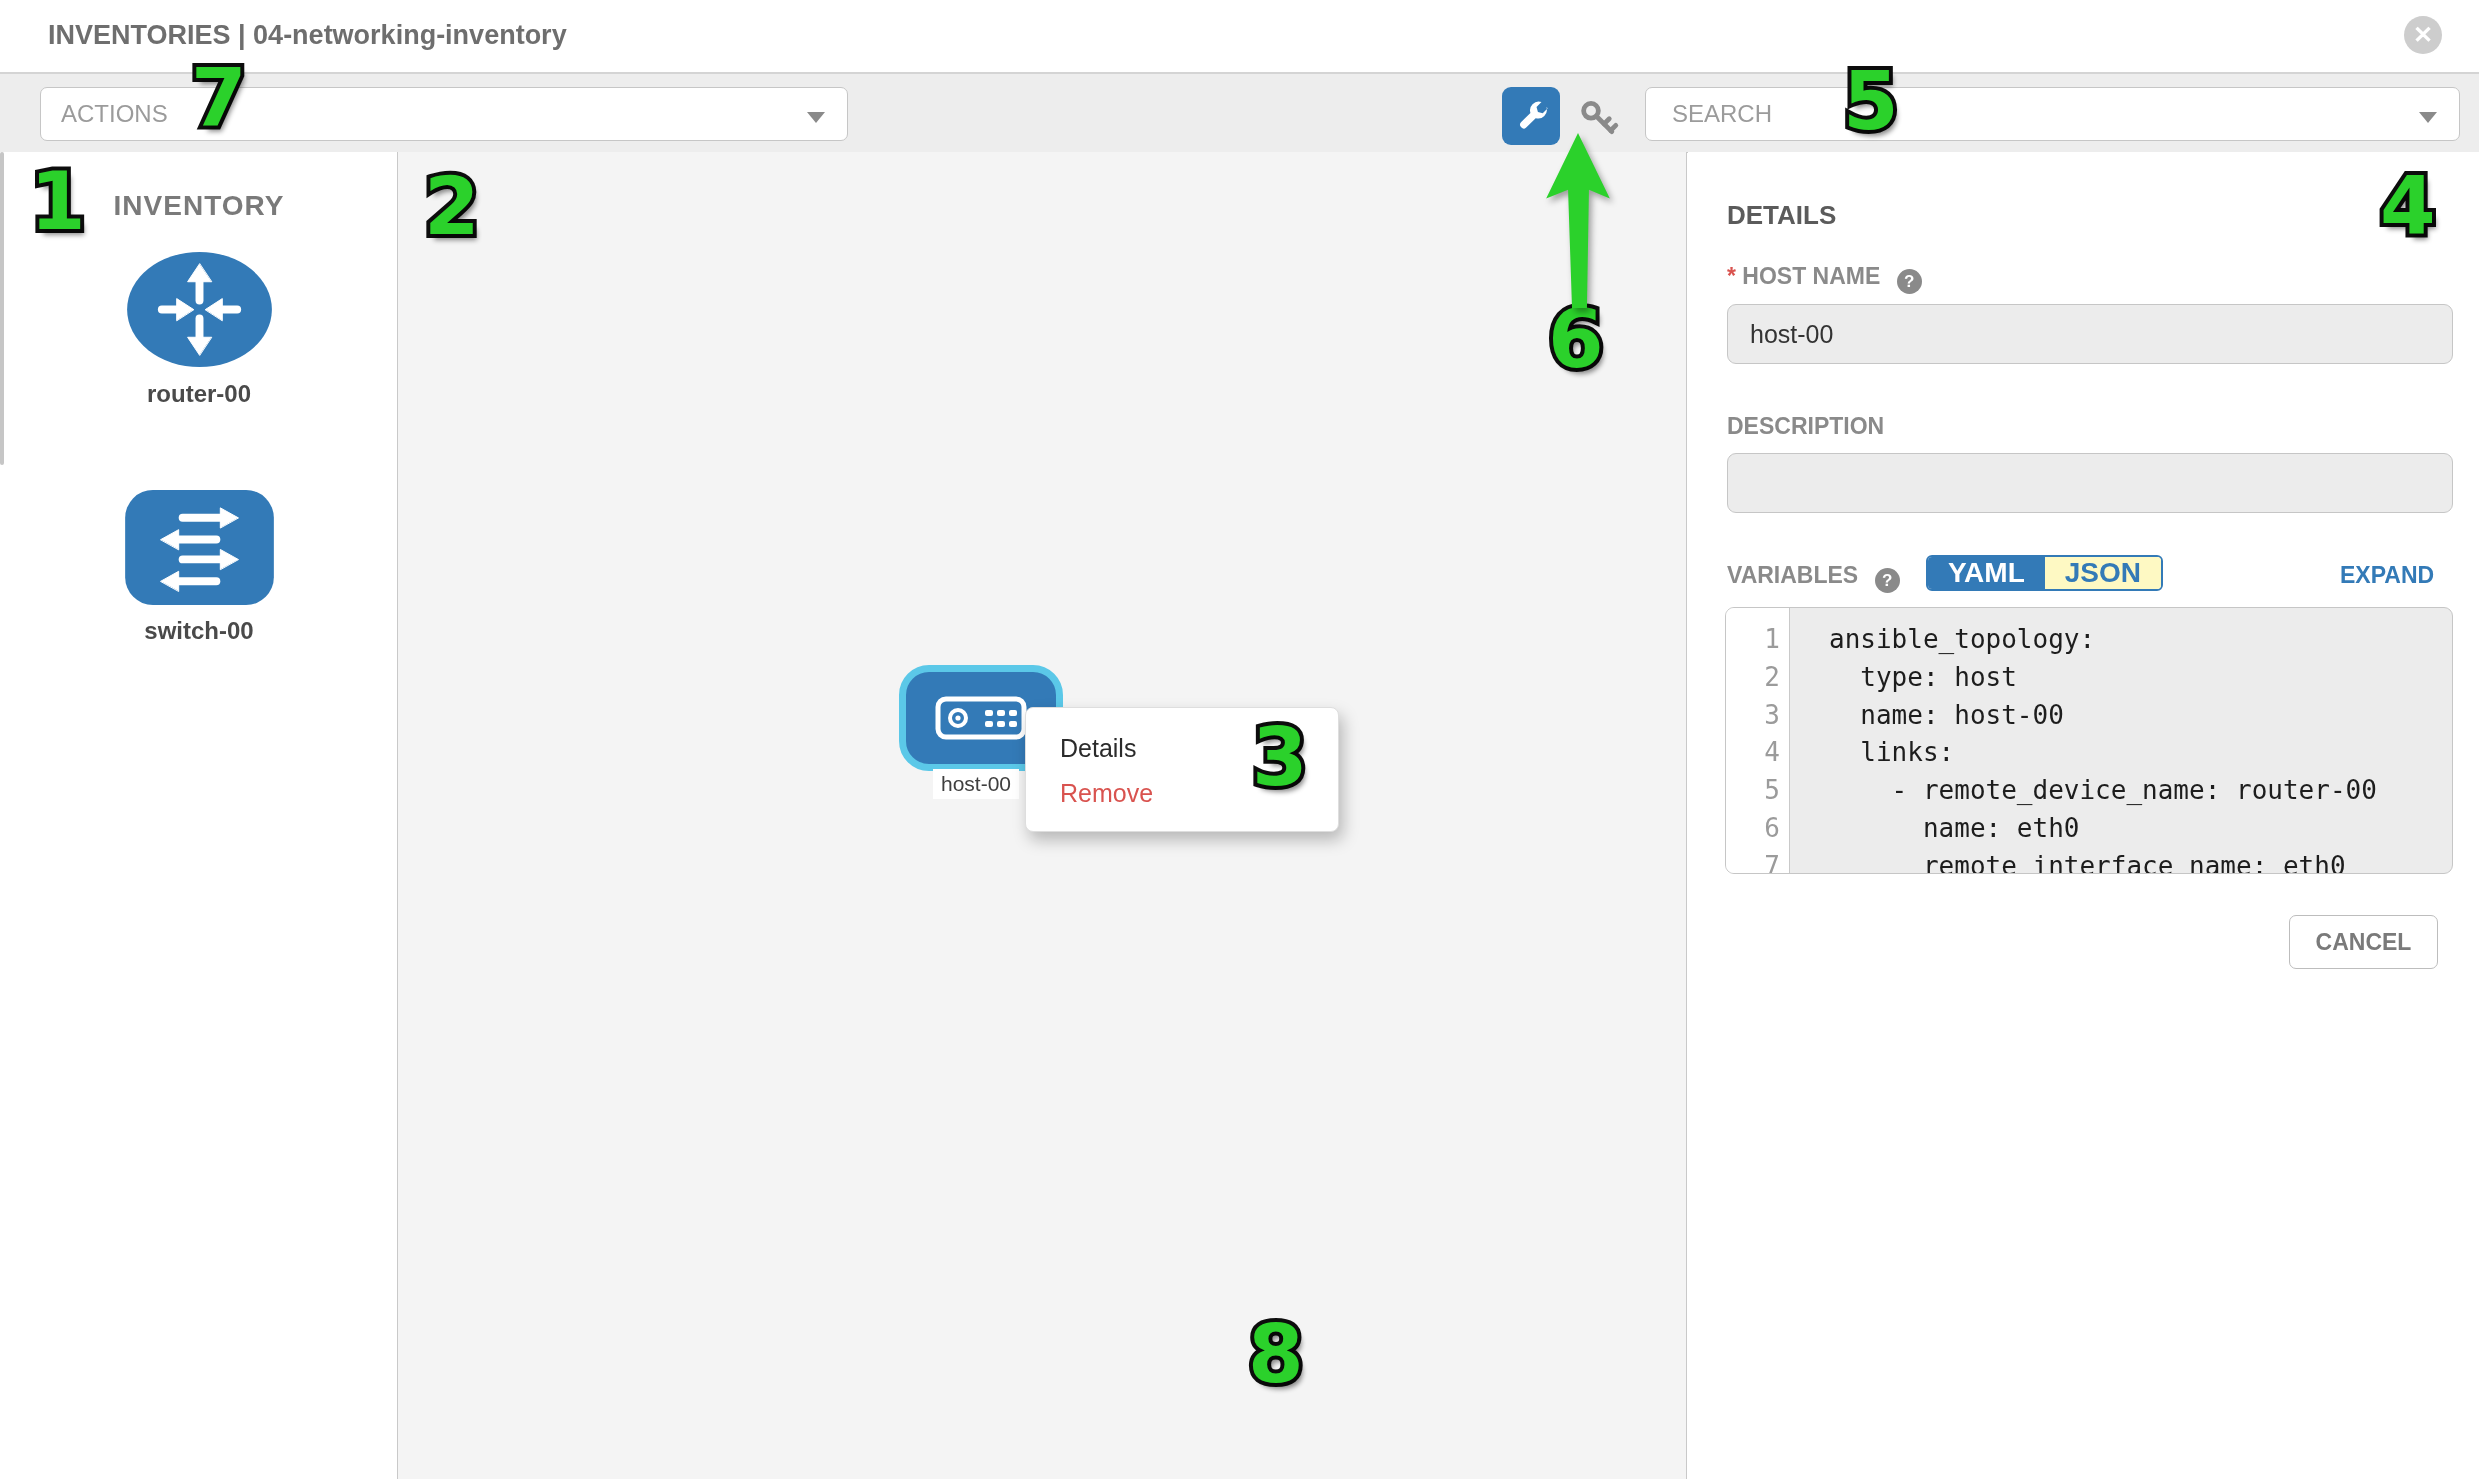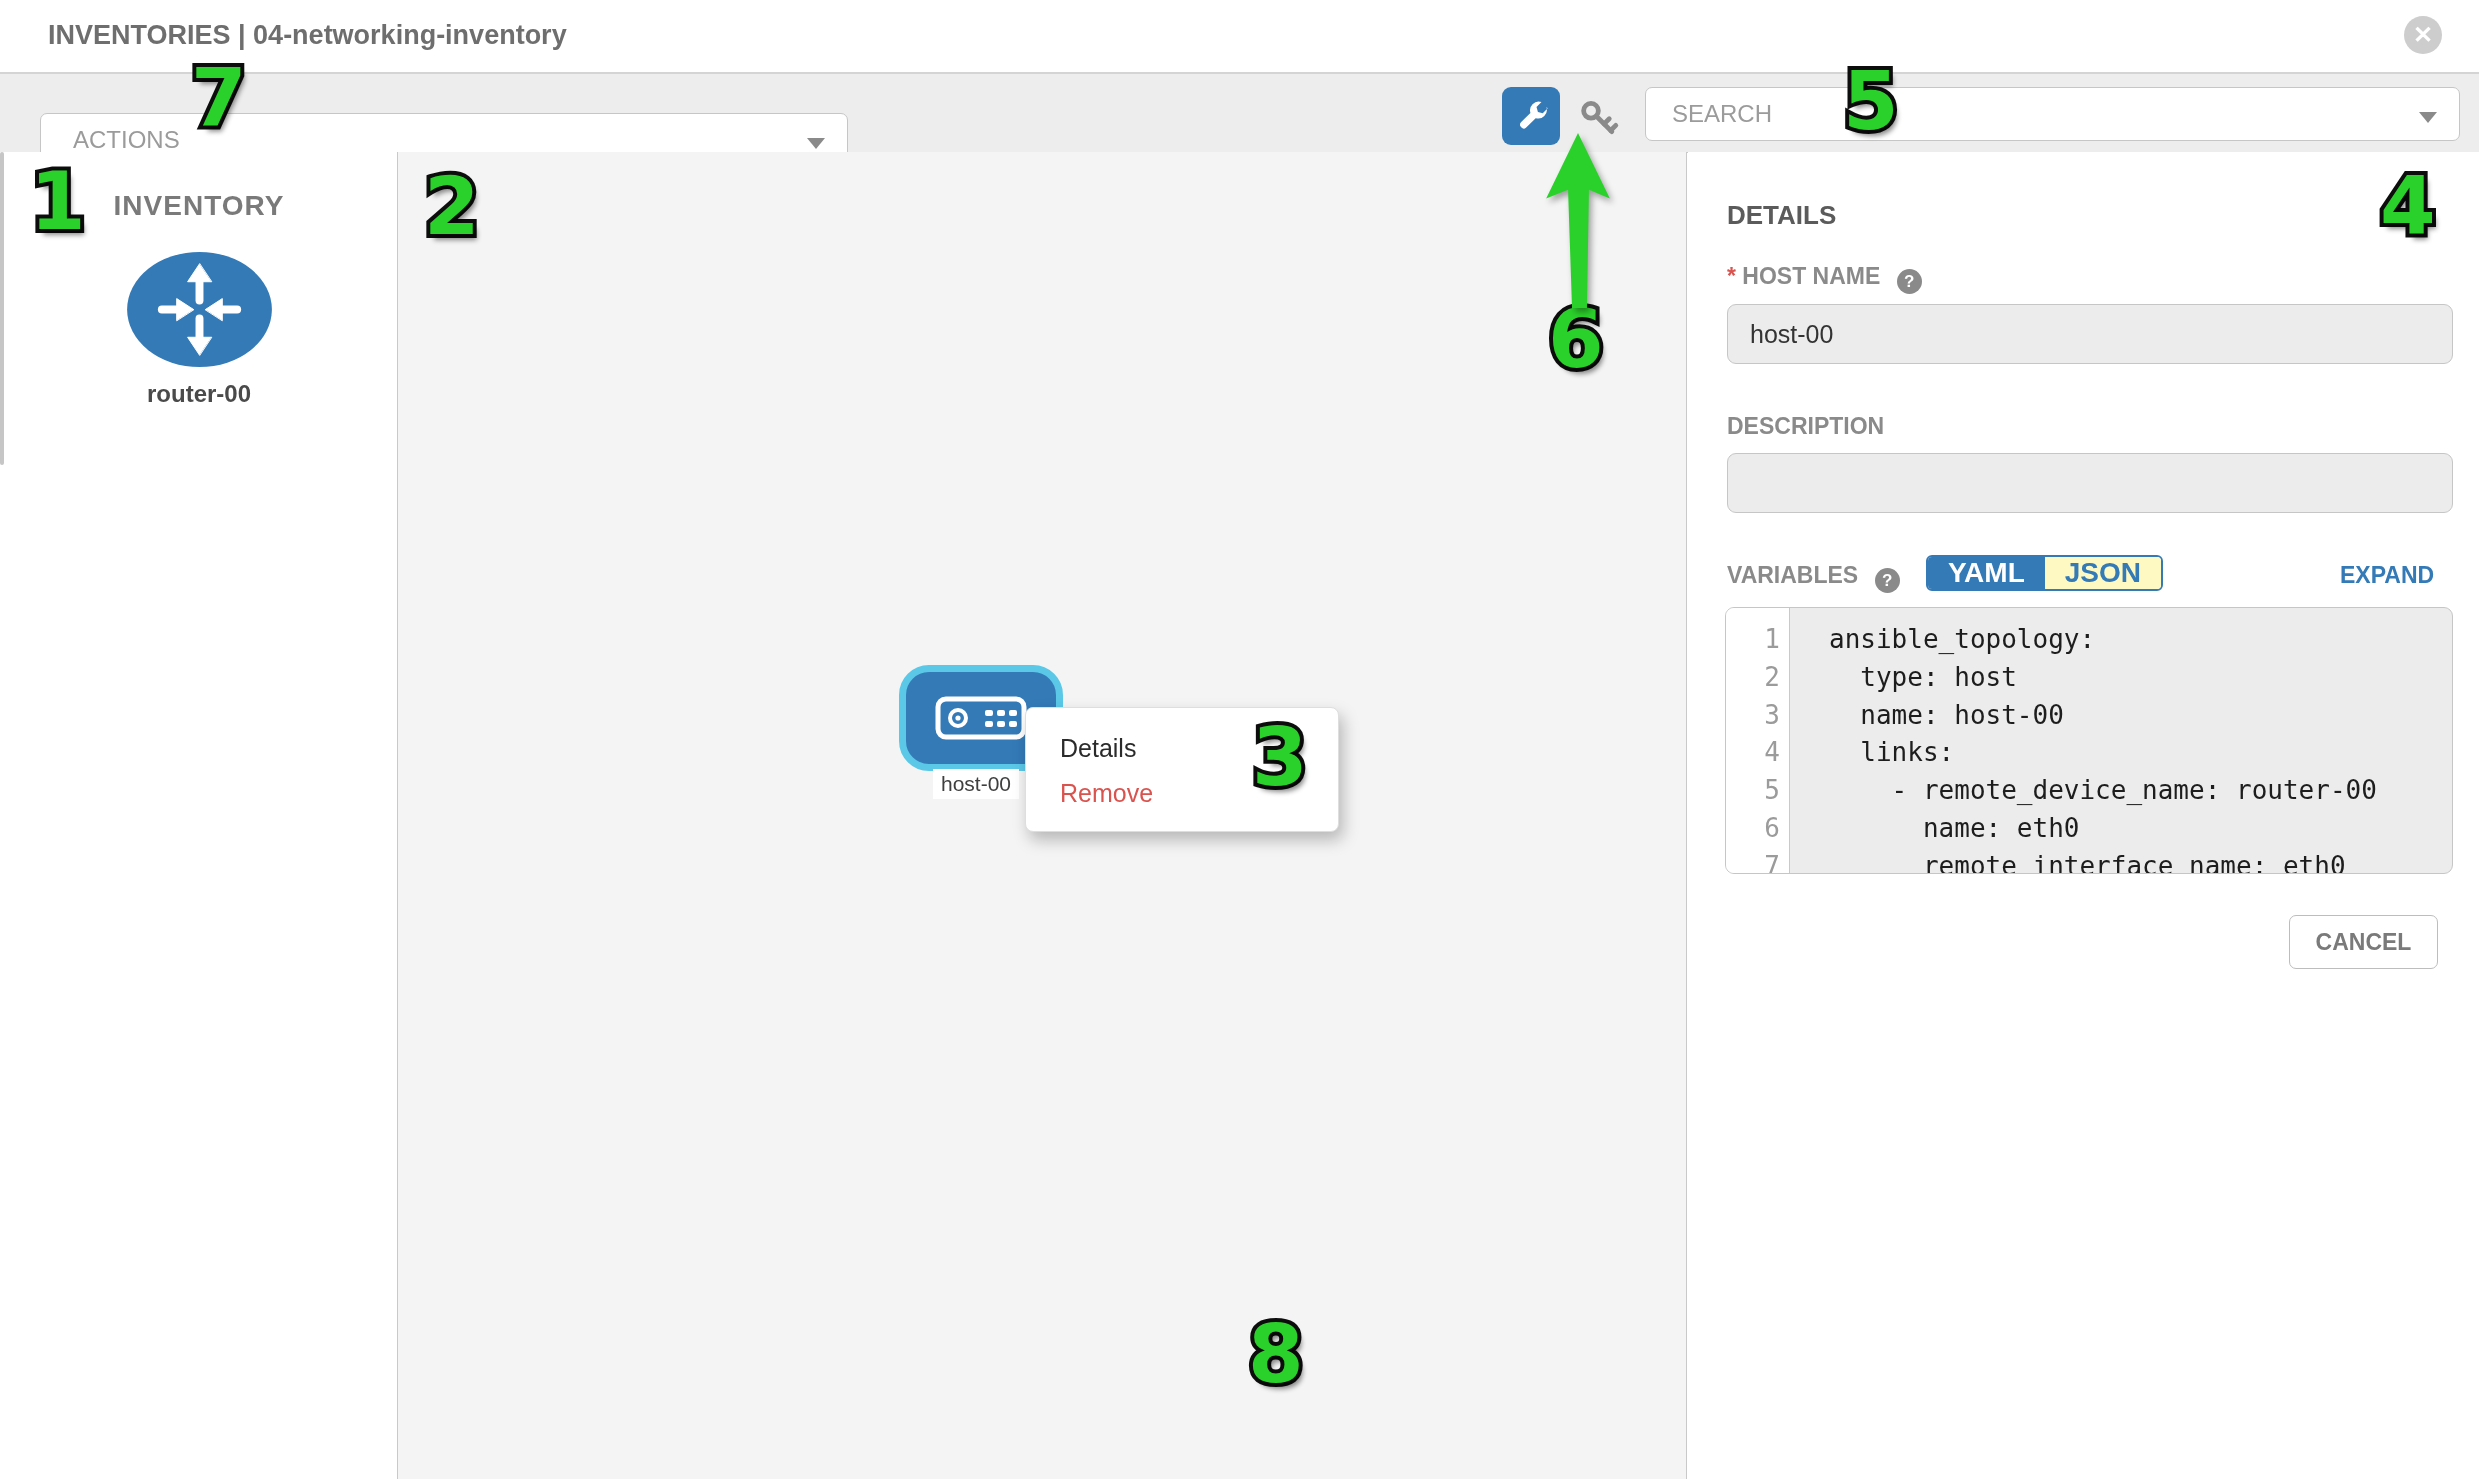--- a/index.html
+++ b/index.html
@@ -21,21 +21,21 @@
     display:flex; align-items:center; justify-content:center; cursor:pointer;
   }
   #header-divider { left:0; top:72px; width:2480px; height:2px; background:#d4d4d4; }
 
   
   #toolbar { left:0; top:74px; width:2480px; height:79px; background:#ededed; border-bottom:1px solid #c9c9c9; }
   .dropdown {
     position:absolute; background:#fff; border:1px solid #c6c6c6; border-radius:7px;
     height:54px; display:flex; align-items:center; color:#9b9b9b; font-size:24px;
   }
-  #actions-dropdown { left:40px; top:13px; width:808px; padding-left:32px;margin-top:26px; }
+  #actions-dropdown { left:40px; top:13px; width:808px; padding-left:20px; }
   #search-dropdown  { left:1645px; top:13px; width:815px; padding-left:26px; }
   .caret {
     position:absolute; right:22px; top:24px; width:0; height:0;
     border-left:9px solid transparent; border-right:9px solid transparent;
     border-top:11px solid #8a8a8a;
   }
   #wrench-btn {
     left:1502px; top:13px; width:58px; height:58px; background:#337ab7;
     border-radius:9px; display:flex; align-items:center; justify-content:center; cursor:pointer;
   }
@@ -205,20 +205,36 @@
           <polygon points="74,105 62,87 86,87" stroke-width="1"></polygon>
           <line x1="36" y1="59" x2="52" y2="59"></line>
           <polygon points="68,59 51,48 51,70" stroke-width="1"></polygon>
           <line x1="112" y1="59" x2="96" y2="59"></line>
           <polygon points="80,59 97,48 97,70" stroke-width="1"></polygon>
         </g>
       </svg>
       <span class="palette-label">router-00</span>
     </div>
 
+    <div id="palette-switch" class="palette-item">
+      <svg width="149" height="115" viewBox="0 0 150 116">
+        <rect x="0" y="0" width="150" height="116" rx="28" fill="#337ab7"></rect>
+        <g stroke="#ffffff" stroke-width="8" fill="#ffffff" stroke-linecap="round">
+          <line x1="58" y1="28" x2="98" y2="28"></line>
+          <polygon points="114,28 96,18 96,38" stroke-width="1"></polygon>
+          <line x1="92" y1="50" x2="52" y2="50"></line>
+          <polygon points="36,50 54,40 54,60" stroke-width="1"></polygon>
+          <line x1="58" y1="70" x2="98" y2="70"></line>
+          <polygon points="114,70 96,60 96,80" stroke-width="1"></polygon>
+          <line x1="92" y1="92" x2="52" y2="92"></line>
+          <polygon points="36,92 54,82 54,102" stroke-width="1"></polygon>
+        </g>
+      </svg>
+      <span class="palette-label">switch-00</span>
+    </div>
   </div>
 
   <div id="canvas" class="abs">
 
     <div id="host-node" class="abs">
       <svg width="92" height="44" viewBox="0 0 92 44">
         <rect x="3" y="3" width="86" height="38" rx="8" fill="none" stroke="#ffffff" stroke-width="5"></rect>
         <circle cx="23" cy="22" r="8" fill="none" stroke="#ffffff" stroke-width="4"></circle>
         <circle cx="23" cy="22" r="2.6" fill="#ffffff"></circle>
         <g fill="#ffffff">

